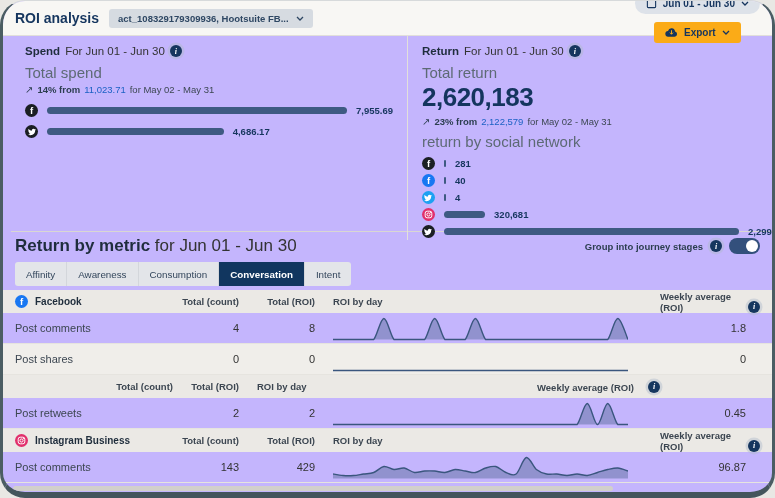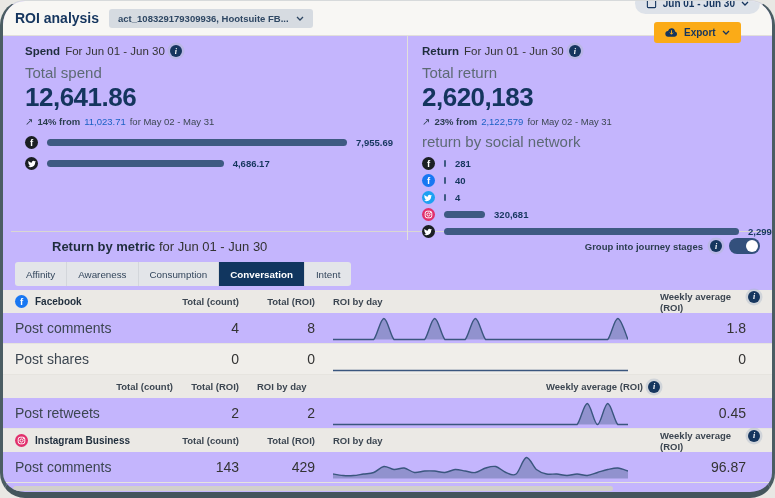--- a/index.html
+++ b/index.html
@@ -28,37 +28,37 @@
   .delta-arrow{color:#2c3e50;font-size:10px;}
   .bars{margin-top:5px;}
   .bar-row{display:flex;align-items:center;gap:9px;}
   .bar{height:7px;border-radius:4px;background:#3e5a82;flex:none;}
   .bar-val{font-size:9.5px;font-weight:bold;color:#16365e;white-space:nowrap;}
   .net-icon{width:13px;height:13px;border-radius:50%;display:flex;align-items:center;justify-content:center;flex:none;color:#fff;font-weight:bold;font-size:9.5px;line-height:13px;overflow:hidden;}
   
   .info{width:12px;height:12px;border-radius:50%;background:#16365e;color:#fff;font-size:8px;font-weight:bold;display:inline-flex;align-items:center;justify-content:center;box-shadow:0 0 0 2.5px rgba(175,186,202,.45);flex:none;cursor:pointer;font-family:"Liberation Serif",serif;font-style:italic;}
   
   .section{display:flex;align-items:center;padding:0 12px;height:28px;}
-  .sec-title{font-size:13px;color:#333;margin-left:37px;}
+  .sec-title{font-size:17px;color:#333;}
   .sec-title b{color:#1f2d3d;}
   .sec-right{margin-left:auto;display:flex;align-items:center;gap:7px;font-size:9.5px;font-weight:bold;color:#2c3e50;}
   .toggle{width:31px;height:16px;border-radius:9px;background:#33507c;position:relative;cursor:pointer;flex:none;}
   .knob{width:12px;height:12px;background:#fff;border-radius:50%;position:absolute;top:2px;right:2px;}
   .tabs{display:inline-flex;margin:2px 0 4px 12px;background:#e3e5e9;border-radius:3px;overflow:hidden;height:24px;}
   .tab{padding:4px 11px;font-size:9.8px;color:#33465c;display:flex;align-items:center;border-right:1px solid #d3d6db;cursor:pointer;}
   .tab:last-child{border-right:none;}
   .tab.active{background:#11365f;color:#fff;font-weight:bold;}
   
   .trow{display:grid;grid-template-columns:158px 66px 76px 345px 1fr;align-items:center;padding:0 12px;box-sizing:border-box;}
   .ghead{background:#ebe9e5;height:23px;font-size:9.5px;font-weight:bold;color:#3c4651;}
   .ghead .net{display:flex;gap:7px;align-items:center;font-size:10px;color:#1f2d3c;font-weight:bold;}
   .num{text-align:right;}
   .dayhead{padding-left:18px;text-align:left;}
-  .weekly{display:flex;justify-content:flex-end;align-items:flex-start;gap:5px;}
-  .drow{font-size:14px;color:#333;height:31px;border-bottom:1px solid #e6e4df;}
+  .weekly{display:flex;justify-content:flex-end;align-items:flex-end;gap:14px;}
+  .drow{font-size:11px;color:#333;height:31px;border-bottom:1px solid #e6e4df;}
   .drow.alt{background:#f0eeea;}
   .drow .mlabel{color:#3c4651;}
   .spark{margin-left:18px;display:block;}
   .hscroll-track{margin:3px 10px 0 10px;height:5px;}
   .hscroll{height:5px;background:#d2d0cb;border-radius:3px;width:600px;cursor:pointer;}
 </style>
 </head>
 <body>
 
 <div class="frame">
@@ -99,21 +99,20 @@
 
   
   <div class="cards">
     <div class="card left">
       <div class="card-title">
         <b>Spend</b>
         <span>For Jun 01 - Jun 30</span>
         <span class="info">i</span>
       </div>
       <div class="mini-label">Total spend</div>
-      <div class="big">12,641.86</div>
       <div class="delta">
         <span class="delta-arrow">↗</span>
         <b>14% from</b>
         <span class="link">11,023.71</span>
         <span>for May 02 - May 31</span>
       </div>
       <div class="bars" id="spend-bars">
           <div class="bar-row" style="height: 21px;">
             <span class="net-icon" style="background: rgb(27, 31, 35);">f</span>
             <div class="bar" style="width: 300px;"></div>

